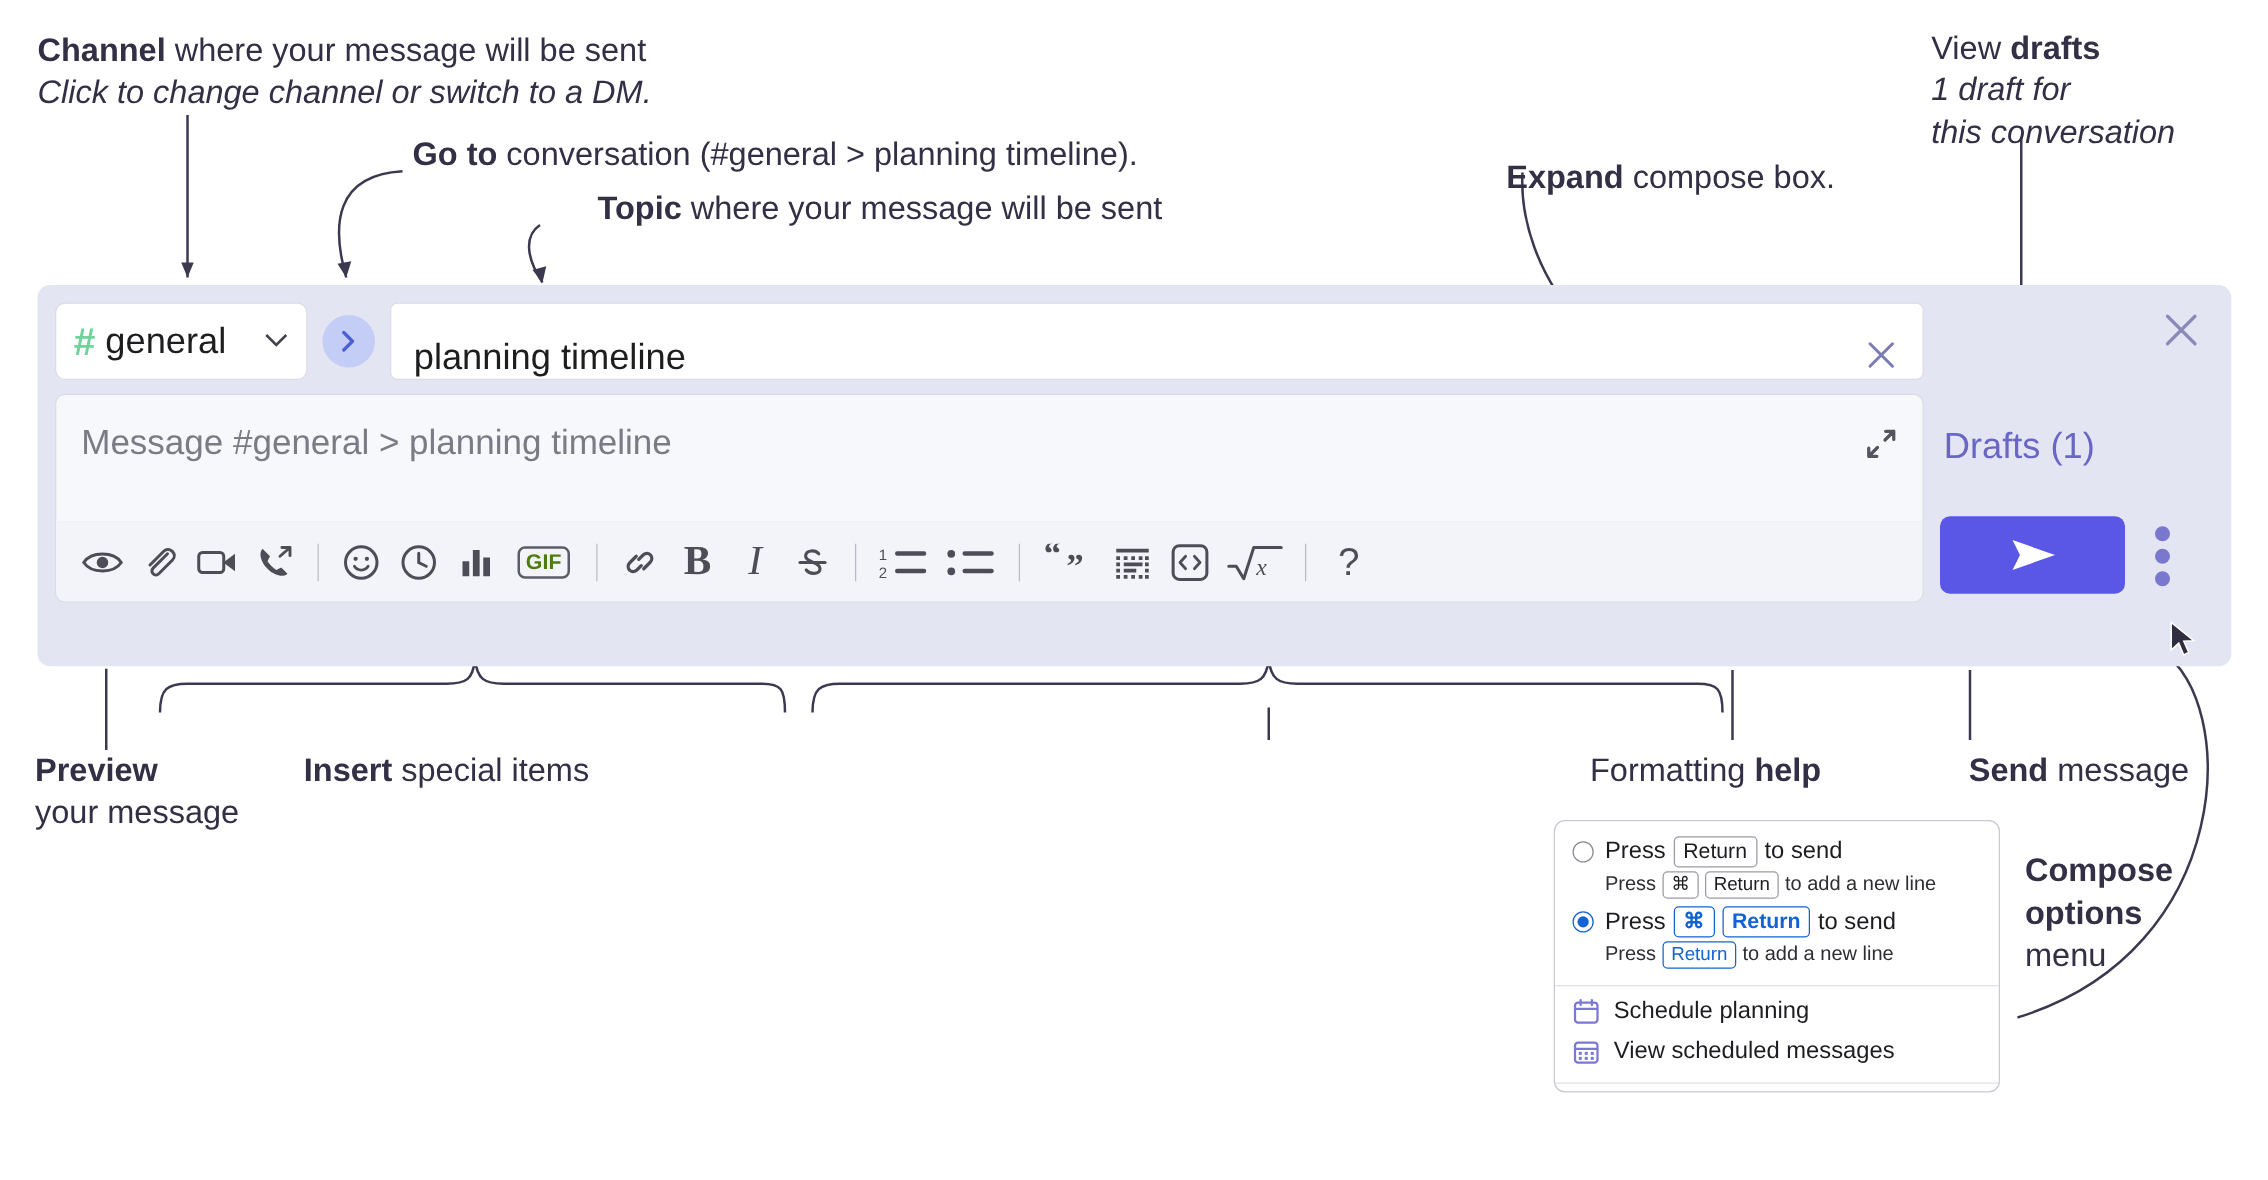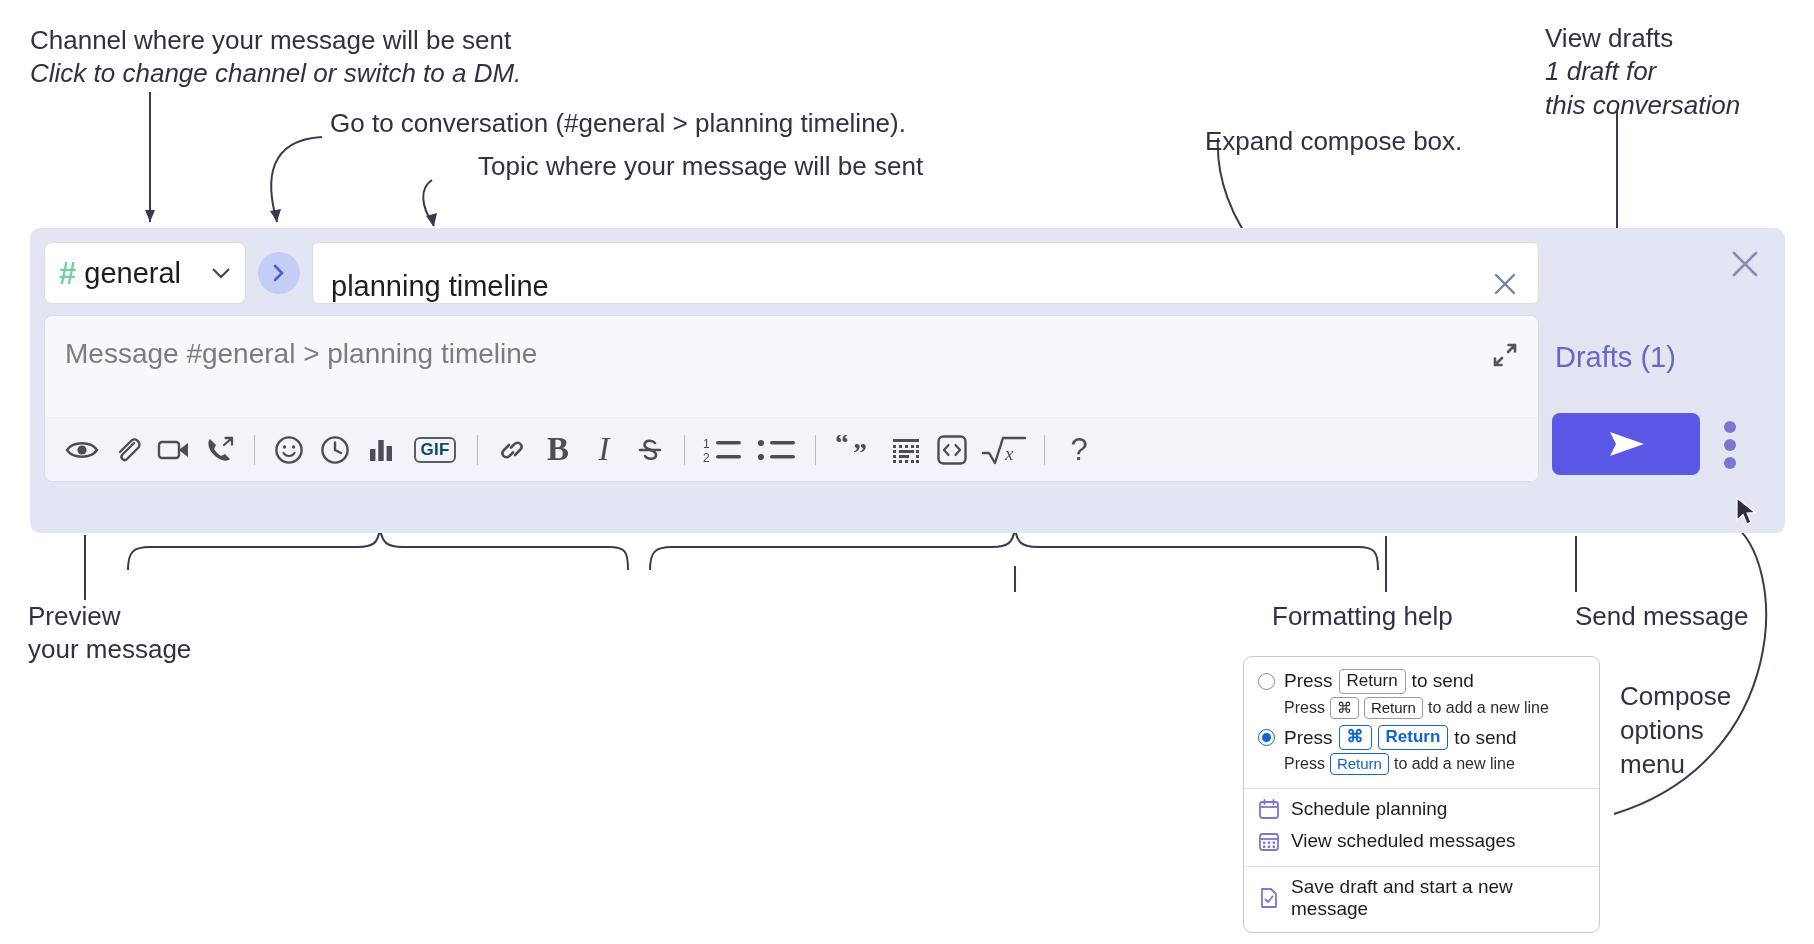--- a/index.html
+++ b/index.html
@@ -8,21 +8,21 @@
     background:#ffffff;
     font-family:"Liberation Sans", sans-serif;
     color:#2f2d3f;
     overflow:hidden;
     position:relative;
   }
   .stage{position:relative;width:1814px;height:944px;}
 
   
   .anno{position:absolute;color:#332f45;line-height:1.28;white-space:nowrap;}
-  .anno b{font-weight:400;margin-top:16px;}
+  .anno b{font-weight:700;margin-top:16px;}
   .anno i{font-style:italic;}
   .a-26{font-size:26px;}
 
   
   .lines{position:absolute;left:0;top:0;width:1814px;height:944px;pointer-events:none;}
 
   
   .compose{
     position:absolute;left:30px;top:228px;width:1755px;height:305px;
     background:#e3e5f3;border-radius:10px;
@@ -64,21 +64,21 @@
   .toolbar{
     position:absolute;left:0;right:0;bottom:0;height:64px;
     display:flex;align-items:center;gap:0px;padding:0 14px;box-sizing:border-box;
     border-top:1px solid #eceef4;background:#f3f4f9;border-radius:0 0 8px 8px;
   }
   .tb{width:46px;height:46px;display:flex;align-items:center;justify-content:center;flex:none;}
   .tb svg{display:block;}
   .sep{width:1px;height:30px;background:#b9bac6;margin:0 11px;flex:none;}
   .gif-chip{
     border:2.6px solid #5c5c66;border-radius:6px;font-size:17px;font-weight:700;
-    padding:1px 5px;color:#0c4a6e;letter-spacing:.2px;
+    padding:1px 5px;color:#4d7c0f;letter-spacing:.2px;
   }
   .txt-ic{font-size:30px;color:#4d4d57;line-height:1;}
   .bold-ic{font-weight:700;font-family:"Liberation Serif",serif;font-size:33px;}
   .ital-ic{font-style:italic;font-family:"Liberation Serif",serif;font-size:33px;}
   .q-ic{font-size:31px;color:#4d4d57;font-weight:400;}
 
   
   .right-panel{position:absolute;right:0;top:0;width:245px;height:305px;}
   .close-x{position:absolute;right:22px;top:18px;width:36px;height:36px;}
   .drafts{
@@ -181,20 +181,23 @@
     <div><span>View </span><b>drafts</b></div>
     <div><i>1 draft for</i></div>
     <div><i>this conversation</i></div>
   </div>
 
   <div class="anno a-26" style="left:28px;top:600px;">
     <div><b>Preview</b></div>
     <div><span>your message</span></div>
   </div>
 
+  <div class="anno a-26" style="left:243px;top:600px;">
+    <b>Insert</b><span> special items</span>
+  </div>
 
 
   <div class="anno a-26" style="left:1272px;top:600px;">
     <span>Formatting </span><b>help</b>
   </div>
 
   <div class="anno a-26" style="left:1575px;top:600px;">
     <b>Send</b><span> message</span>
   </div>
 
@@ -475,28 +478,19 @@
               <rect x="9.8" y="15.5" width="2.4" height="2.4"></rect>
               <rect x="14.6" y="15.5" width="2.4" height="2.4"></rect>
             </g>
           </svg>
       </span>
       <span>View scheduled messages</span>
     </div>
 
     <div class="divline"></div>
 
-    <div class="mitem" style="padding-bottom:10px;">
-      <span class="mic">
-        <svg width="22" height="22" viewBox="0 0 22 22">
-            <path d="M4 2 L13 2 L18 7 L18 20 L4 20 Z" fill="none" stroke="#7b78d4" stroke-width="1.8" stroke-linejoin="round"></path>
-            <path d="M7.5 12.5 L10 15 L14.5 9.5" fill="none" stroke="#7b78d4" stroke-width="1.8" stroke-linecap="round" stroke-linejoin="round"></path>
-          </svg>
-      </span>
-      <span>Save draft and start a new message</span>
-    </div>
   </div>
 
   <svg class="cursor" width="26" height="34" viewBox="0 0 26 34">
     <path d="M2 2 L2 24 L8 18.5 L12 28 L16 26 L12 17 L20 16.5 Z" fill="#2f2d3f" stroke="#ffffff" stroke-width="1.2"></path>
   </svg>
 
 </div>
 
 </body></html>

